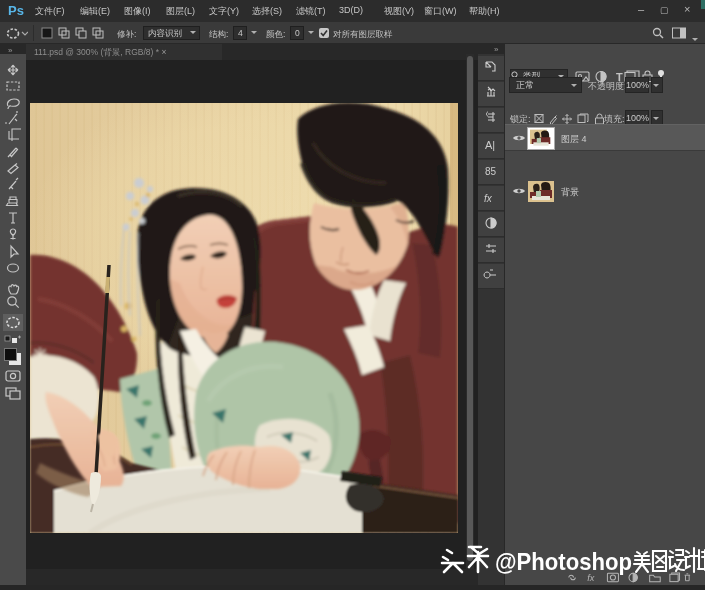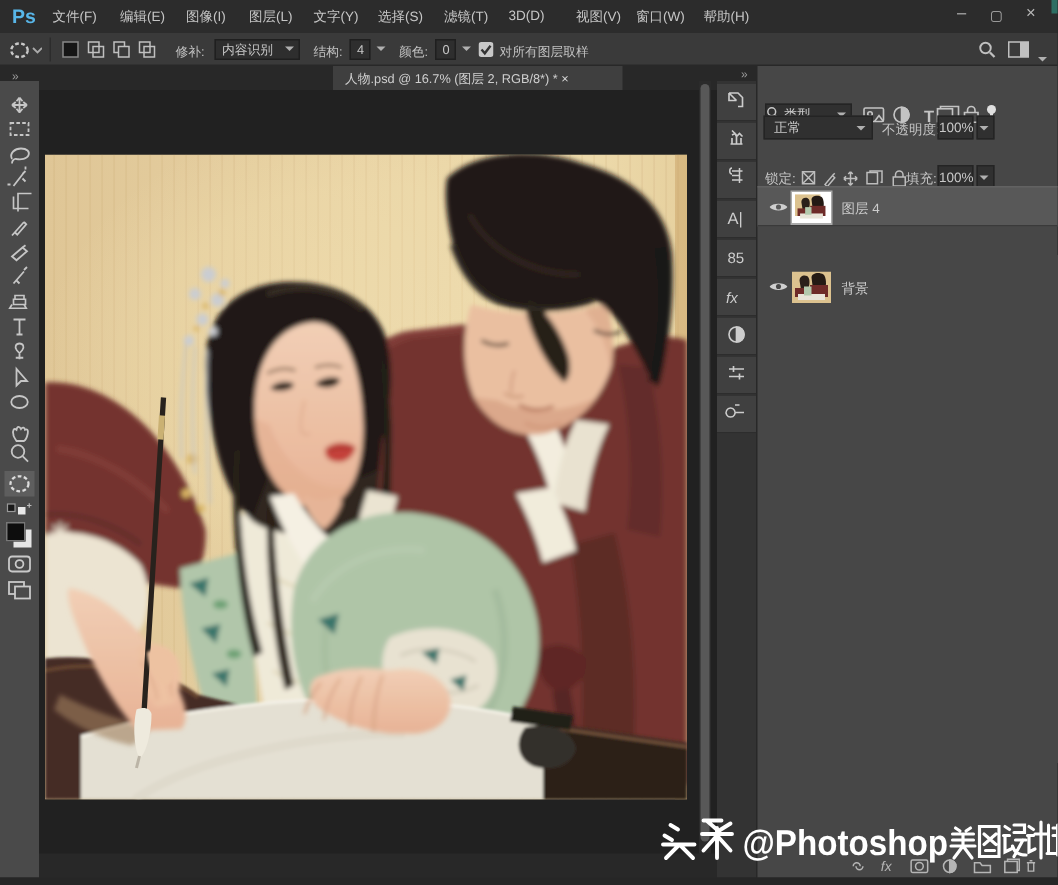--- a/index.html
+++ b/index.html
@@ -90,21 +90,21 @@
       </svg>
 <svg class="abs" style="left:672px;top:5px" width="14" height="12" viewBox="0 0 14 12">
         <rect x="0.5" y="1" width="13" height="10" fill="none" stroke="#c0c0c0"></rect>
         <rect x="8" y="1" width="5.5" height="10" fill="#c0c0c0"></rect>
       </svg>
 <div class="caret" style="left:692px;top:16px"></div>
 </div>
 
 <div class="abs" id="tabbar">
 <span style="position:absolute;left:8px;top:2px;color:#9a9a9a;font-size:8px">»</span>
-<div class="tab" style="left:222px;width:193px;background:#3f3f3f;color:#cfcfcf">人物.psd @ 16.7% (图层 2, RGB/8*) * <span style="color:#d8d8d8">×</span></div>
+<div class="tab" style="left:26px;width:196px;background:#303030;color:#8e8e8e">111.psd @ 300% (背景, RGB/8) * <span style="color:#9a9a9a">×</span></div>
 </div>
 
 <div class="abs" id="toolbar">
 <div style="position:absolute;left:3px;top:260px;width:20px;height:17px;background:#5e5e5e"></div>
 <svg class="abs" style="left:0;top:8px" width="26" height="256" viewBox="0 0 26 256" fill="none" stroke="#c6c6c6" stroke-width="1.2">
 <path d="M13,3 v10 M8,8 h10 M13,3 l-2,2.5 M13,3 l2,2.5 M13,13 l-2,-2.5 M13,13 l2,-2.5 M8,8 l2.5,-2 M8,8 l2.5,2 M18,8 l-2.5,-2 M18,8 l-2.5,2"></path>
 <rect x="7" y="20" width="12" height="8" stroke-dasharray="2.4 1.5"></rect>
 <path d="M8,44 c-2,-4 2,-7 6,-7 c4,0 6,2 5,4.5 c-1,2.5 -5,3 -8,2.5 c-2,-0.4 -3,1.5 -3,3"></path>
 <path d="M9,62 l7,-9 m-1,4 l2,2 m-10,2 h-2 m12,-10 v-2 m-2,5 l2,-2"></path>
 <path d="M9,69 v8 h10 m-7,2 v-12 h9" stroke-width="1.1"></path>

